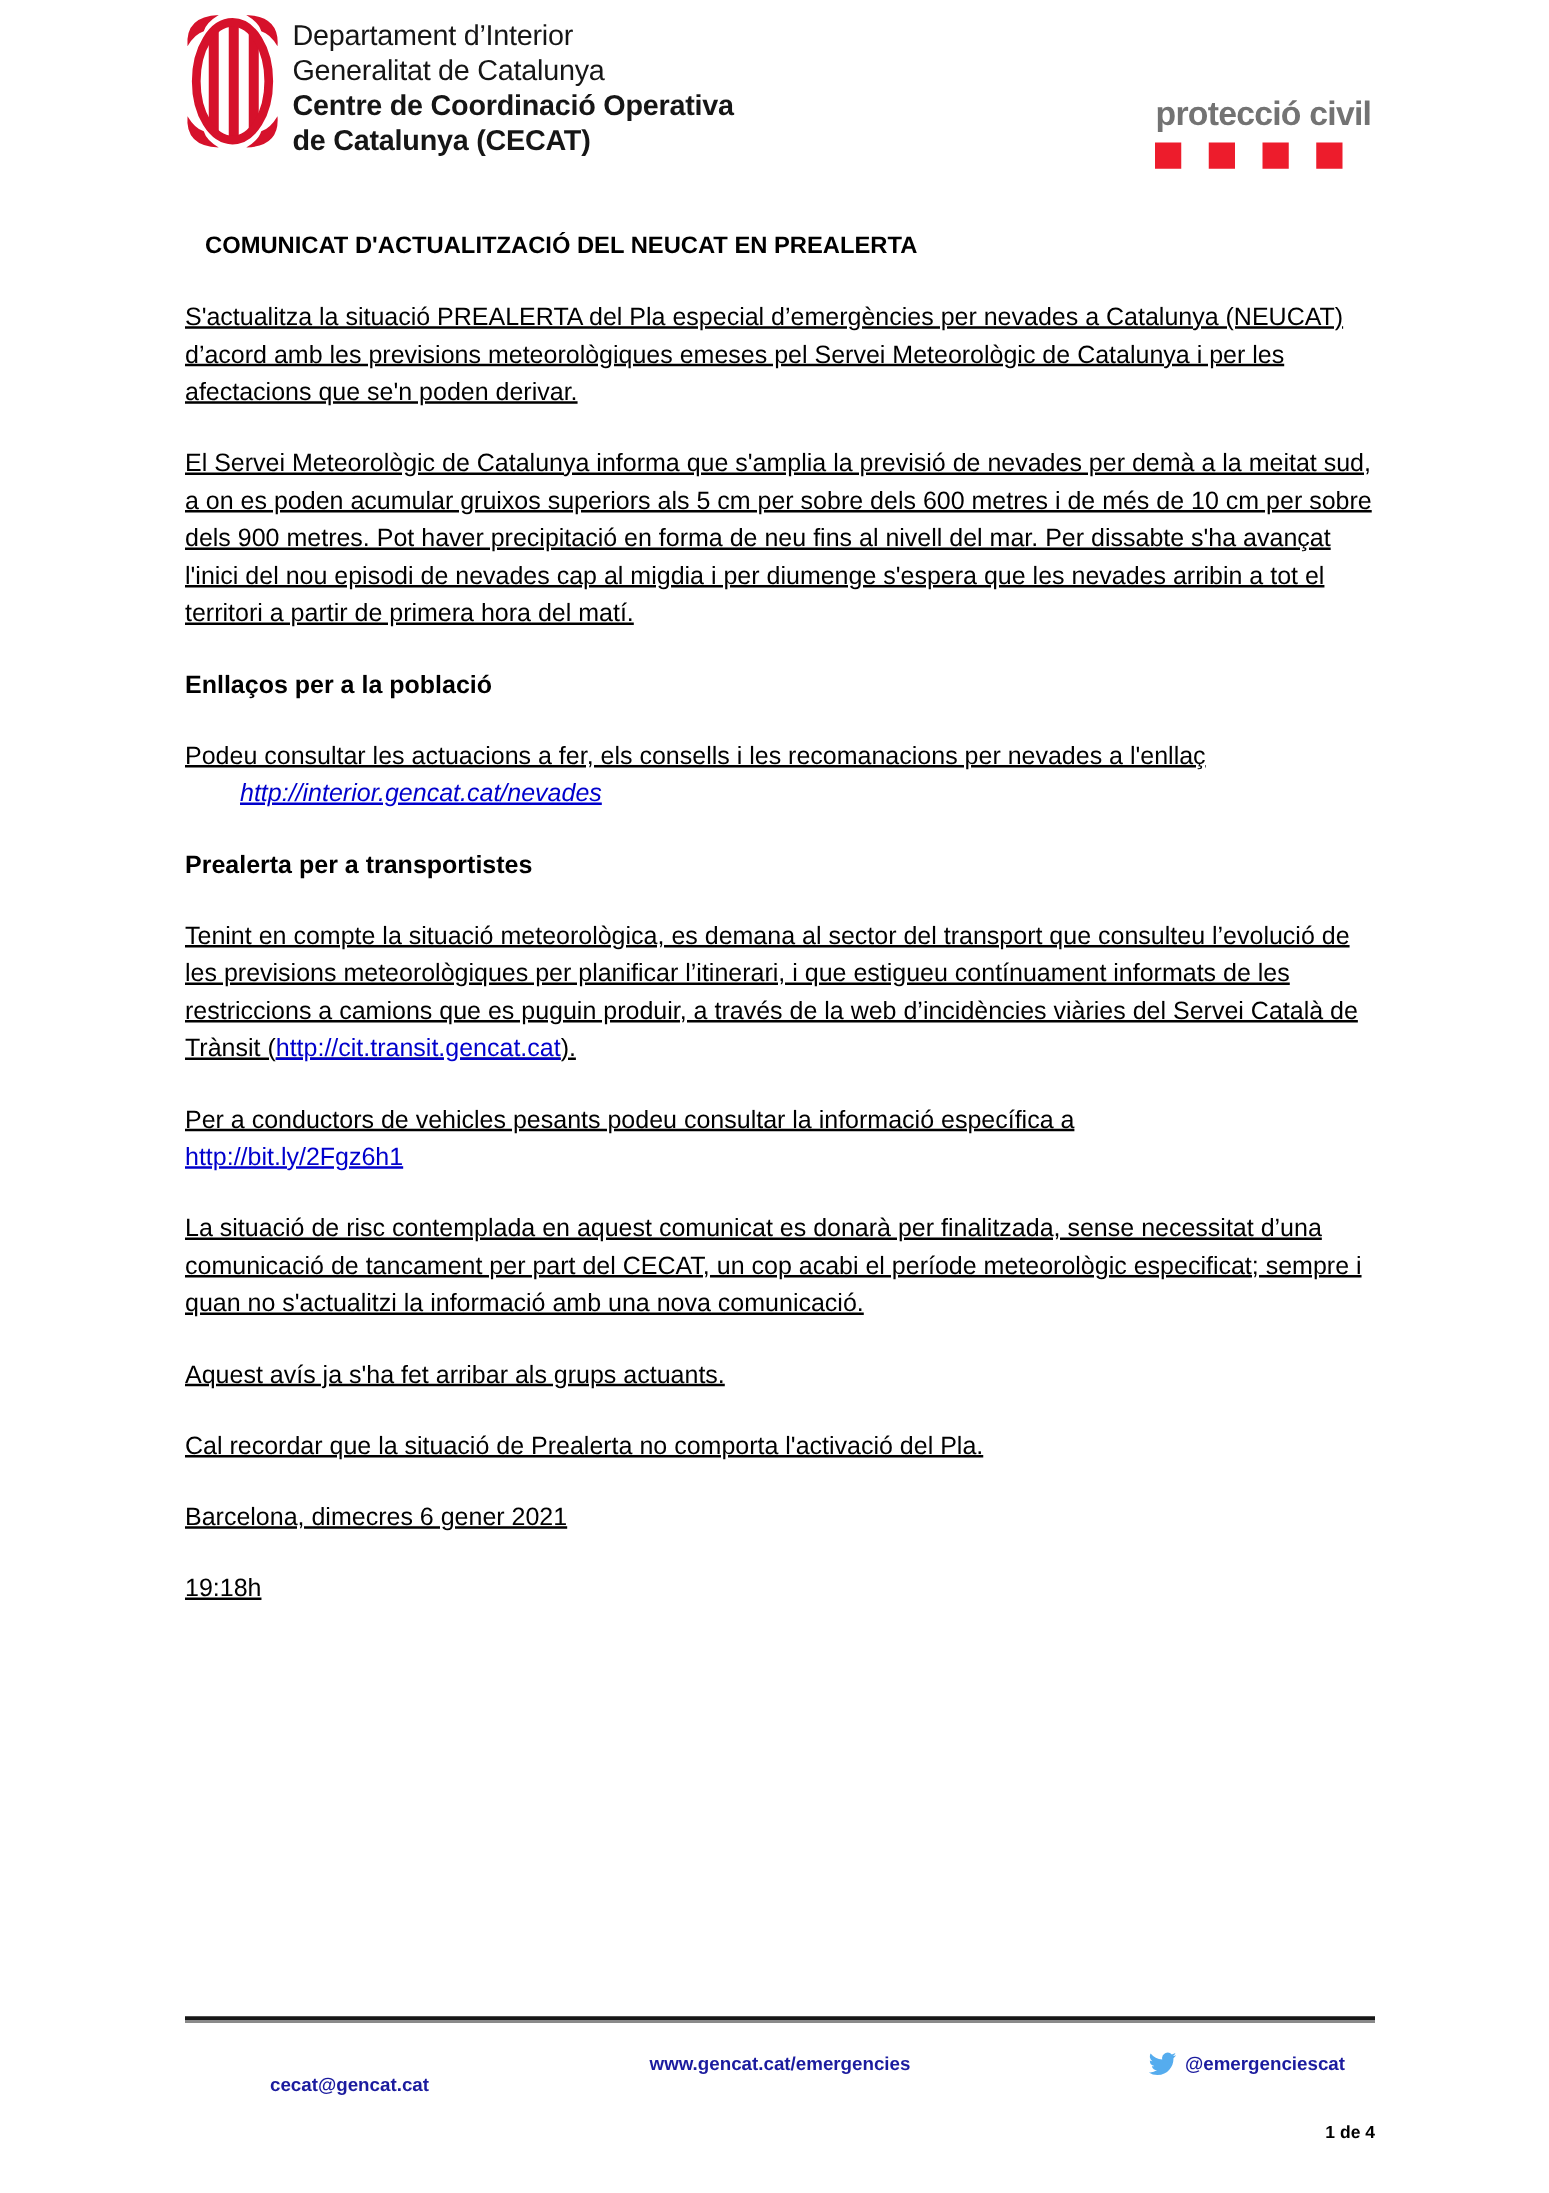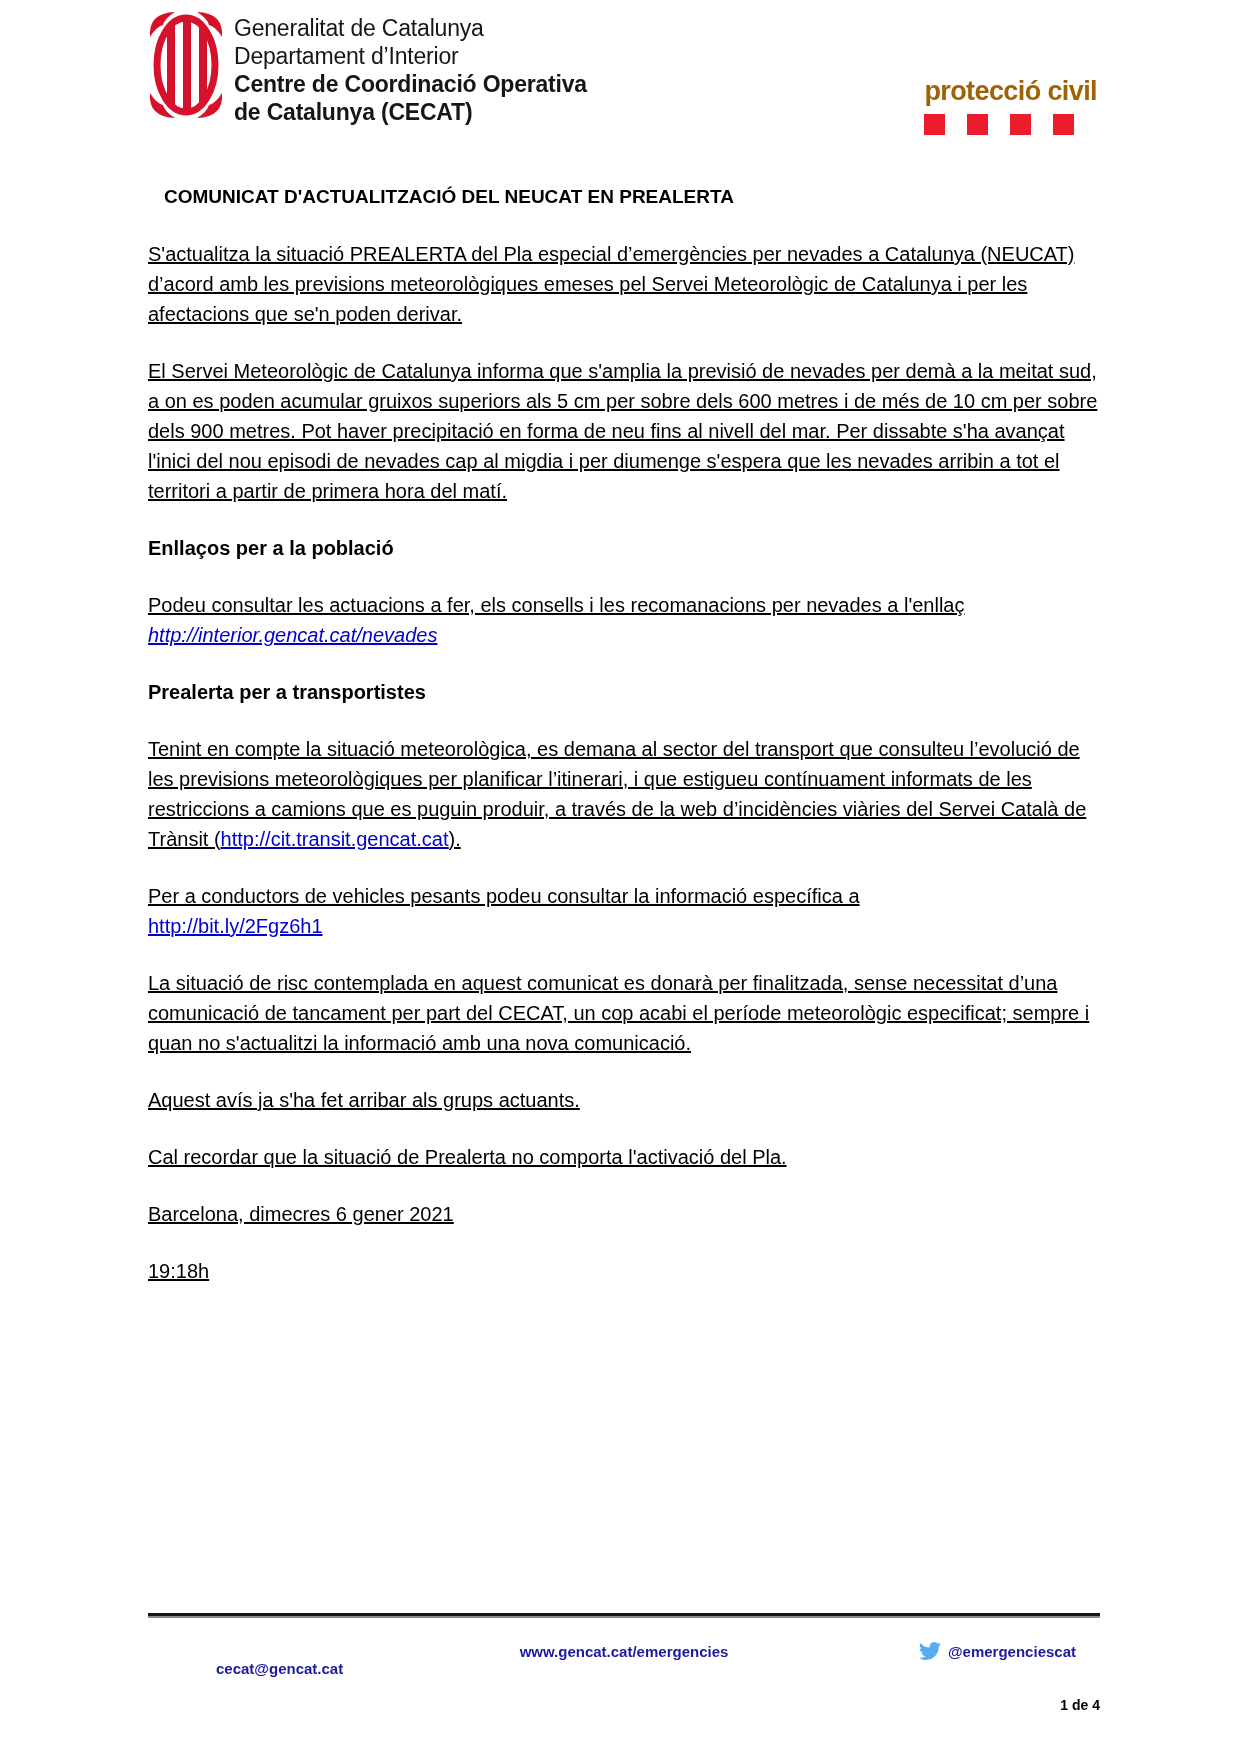--- a/index.html
+++ b/index.html
@@ -13,32 +13,32 @@
   }
 
   
   .hdr { position:absolute; left:148px; top:10px; display:flex; align-items:flex-start; }
   .hdr-logo { width:76px; height:110px; flex:0 0 auto; }
   .hdr-org { margin-left:10px; padding-top:4px; font-size:23px; line-height:28px; color:#161616; }
   .hdr-org .reg  { font-weight:400; letter-spacing:-0.2px; }
   .hdr-org .bold { font-weight:700; letter-spacing:-0.2px; }
 
   .pc { position:absolute; right:142px; top:76px; text-align:left; }
-  .pc-text { font-size:27px; font-weight:700; letter-spacing:-0.6px; color:#a16207;text-align:center; }
+  .pc-text { font-size:27px; font-weight:700; letter-spacing:-0.6px; color:#737373;text-align:center; }
   .pc-squares { margin-top:7px; display:flex; gap:22px; }
   .pc-sq { width:21px; height:21px; background:#ed1c2c; }
 
   
   main { position:absolute; left:148px; top:166px; width:952px; }
   h1 { margin:16px; font-size:19px; line-height:30px; font-weight:700; }
   h2 { margin:27px 0 0 0; font-size:20px; line-height:30px; font-weight:700; }
   p  { margin:27px 0 0 0; font-size:20px; line-height:30px; font-weight:400;text-decoration:underline; }
 
   .lnk { color:#0000cc; text-decoration:underline; cursor:pointer; }
-  .lnk-italic { font-style:italic; }
+  .lnk-italic { font-style:italic;margin-left:44px; }
   .lnk-block { display:inline-block; }
 
   
   .f-rule { position:absolute; left:148px; right:139px; top:1613px;
             height:3px; background:#161616; border-bottom:2px solid #8a8a8a; }
   .f-row { position:absolute; left:148px; right:139px; top:1640px; height:26px; }
   .f-item { position:absolute; font-size:15px; font-weight:700; color:#1b1b9e; white-space:nowrap; }
   .f-email { left:68px; top:20px; }
   .f-web { left:50%; transform:translateX(-50%); top:3px; }
   .f-tw { right:24px; top:0; display:flex; align-items:center; gap:7px; }
@@ -70,22 +70,22 @@
               <path d="M2,27 Q0,3 27,2 Q17,8 15,15 Q8,17 2,27 Z"></path>
             </g>
           <g transform="translate(76,110) scale(-1,-1)">
               <path d="M2,27 Q0,3 27,2 Q17,8 15,15 Q8,17 2,27 Z"></path>
             </g>
         </g>
         <ellipse cx="38" cy="55" rx="29" ry="47" fill="url(#senyera)" stroke="#d6112b" stroke-width="7"></ellipse>
       </svg>
     </div>
     <div class="hdr-org">
+      <div class="reg">Departament d’Interior</div>
       <div class="reg">Generalitat de Catalunya</div>
-      <div class="reg">Departament d’Interior</div>
       <div class="bold">Centre de Coordinació Operativa</div>
       <div class="bold">de Catalunya (CECAT)</div>
     </div>
   </div>
 
   <div class="pc">
     <div class="pc-text">protecció civil</div>
     <div class="pc-squares">
       <span class="pc-sq"></span>
       <span class="pc-sq"></span>

